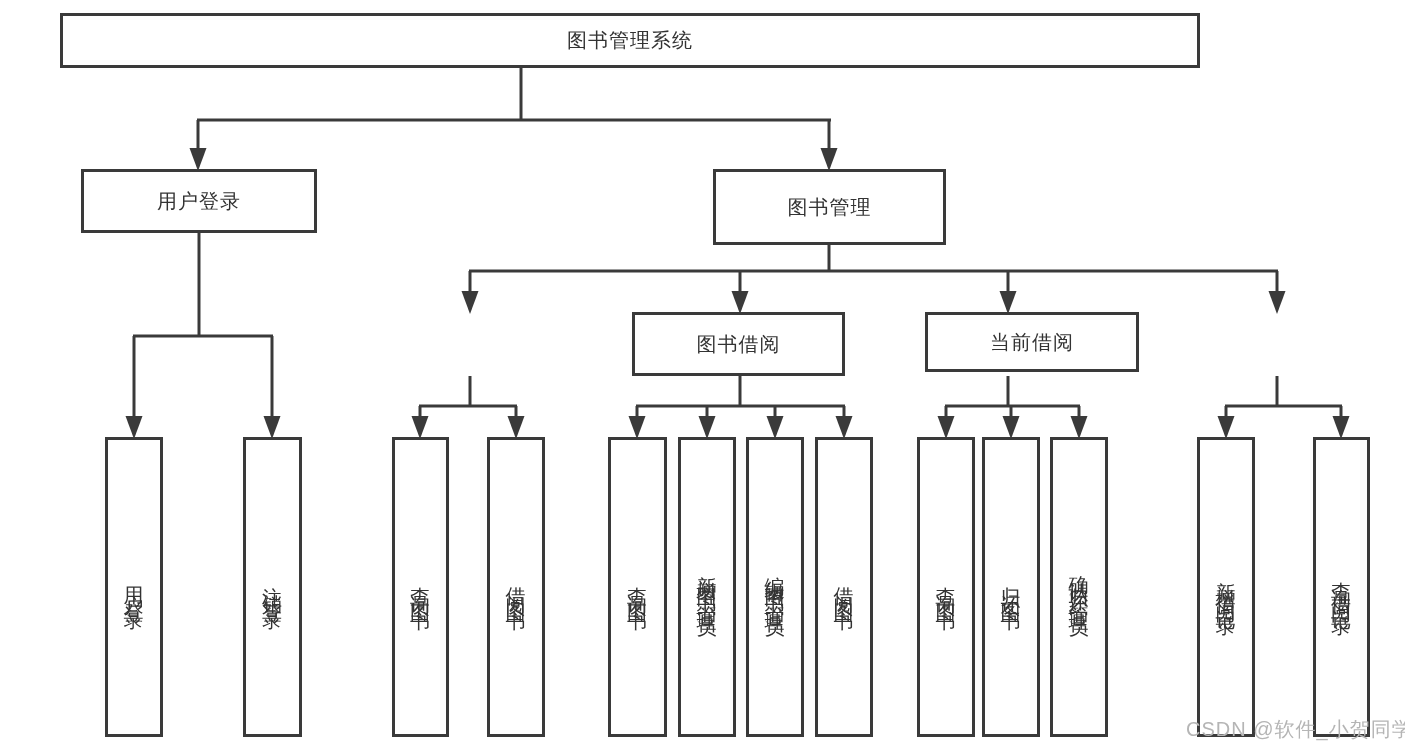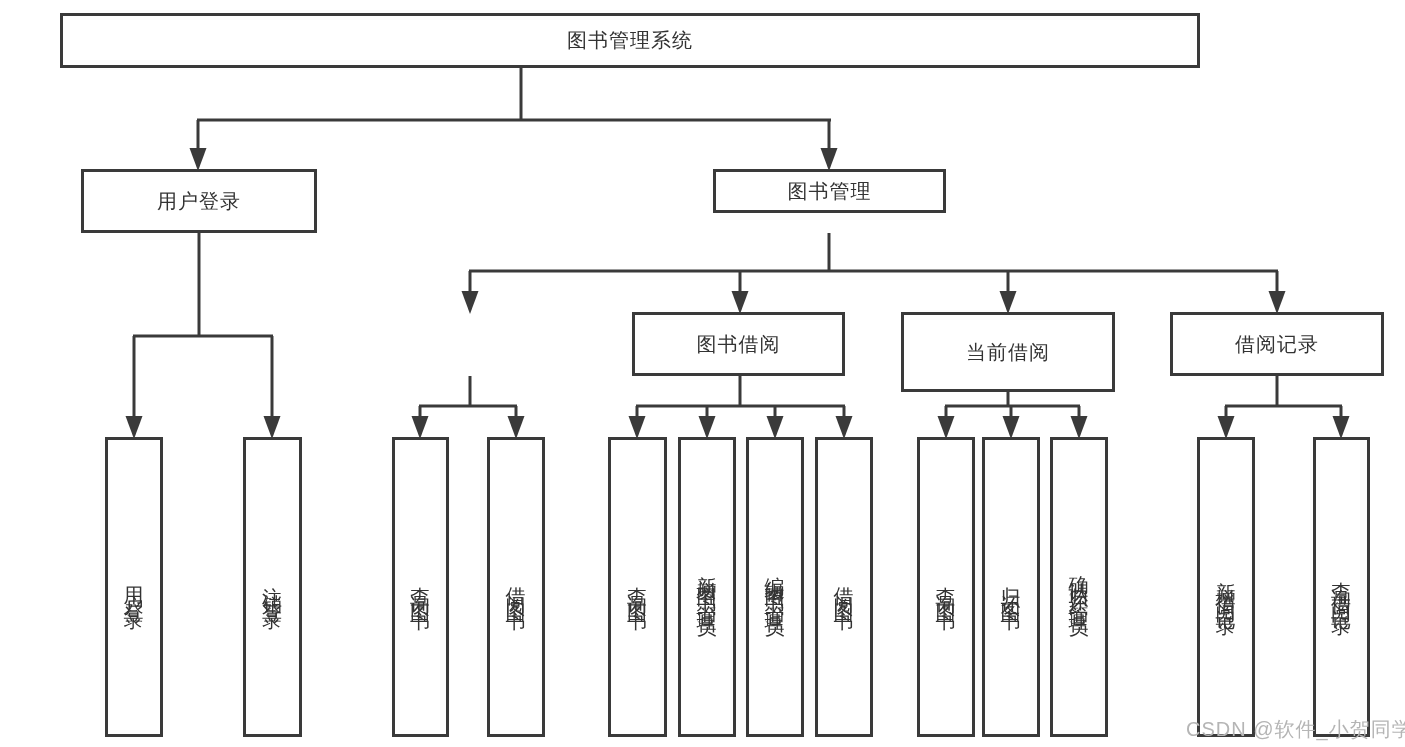--- a/index.html
+++ b/index.html
@@ -111,25 +111,24 @@
       <polygon points="1070.5,416 1087.5,416 1079,439" fill="currentColor"></polygon>
       <line x1="1226" y1="406" x2="1226" y2="421" stroke="currentColor" stroke-width="3"></line>
       <polygon points="1217.5,416 1234.5,416 1226,439" fill="currentColor"></polygon>
       <line x1="1341" y1="406" x2="1341" y2="421" stroke="currentColor" stroke-width="3"></line>
       <polygon points="1332.5,416 1349.5,416 1341,439" fill="currentColor"></polygon>
     </svg>
 
   <div class="box" style="left:22px; top:13px; width:1140px; height:55px;margin-left:38px;">图书管理系统</div>
 
   <div class="box" style="left:81px; top:169px; width:236px; height:64px;">用户登录</div>
-  <div class="box" style="left:713px; top:169px; width:233px; height:44px;">图书管理</div>
+  <div class="box" style="left:713px; top:169px; width:233px; height:76px;">图书管理</div>
 
   <div class="box" style="left:632px; top:312px; width:213px; height:64px;">图书借阅</div>
-  <div class="box" style="left:901px; top:312px; width:214px; height:80px;">当前借阅</div>
-  <div class="box" style="left:1170px; top:312px; width:214px; height:64px;">借阅记录</div>
+  <div class="box" style="left:925px; top:312px; width:214px; height:60px;">当前借阅</div>
 
   <div class="box leaf" style="left:105px; top:437px; width:58px; height:300px;">用户登录</div>
   <div class="box leaf" style="left:243px; top:437px; width:59px; height:300px;">注销登录</div>
 
   <div class="box leaf" style="left:392px; top:437px; width:57px; height:300px;">查询图书</div>
   <div class="box leaf" style="left:487px; top:437px; width:58px; height:300px;">借阅图书</div>
 
   <div class="box leaf" style="left:608px; top:437px; width:59px; height:300px;">查询图书</div>
   <div class="box leaf" style="left:678px; top:437px; width:58px; height:300px; letter-spacing:6px;">新增图书（管理员）</div>
   <div class="box leaf" style="left:746px; top:437px; width:58px; height:300px; letter-spacing:6px;">编辑图书（管理员）</div>

